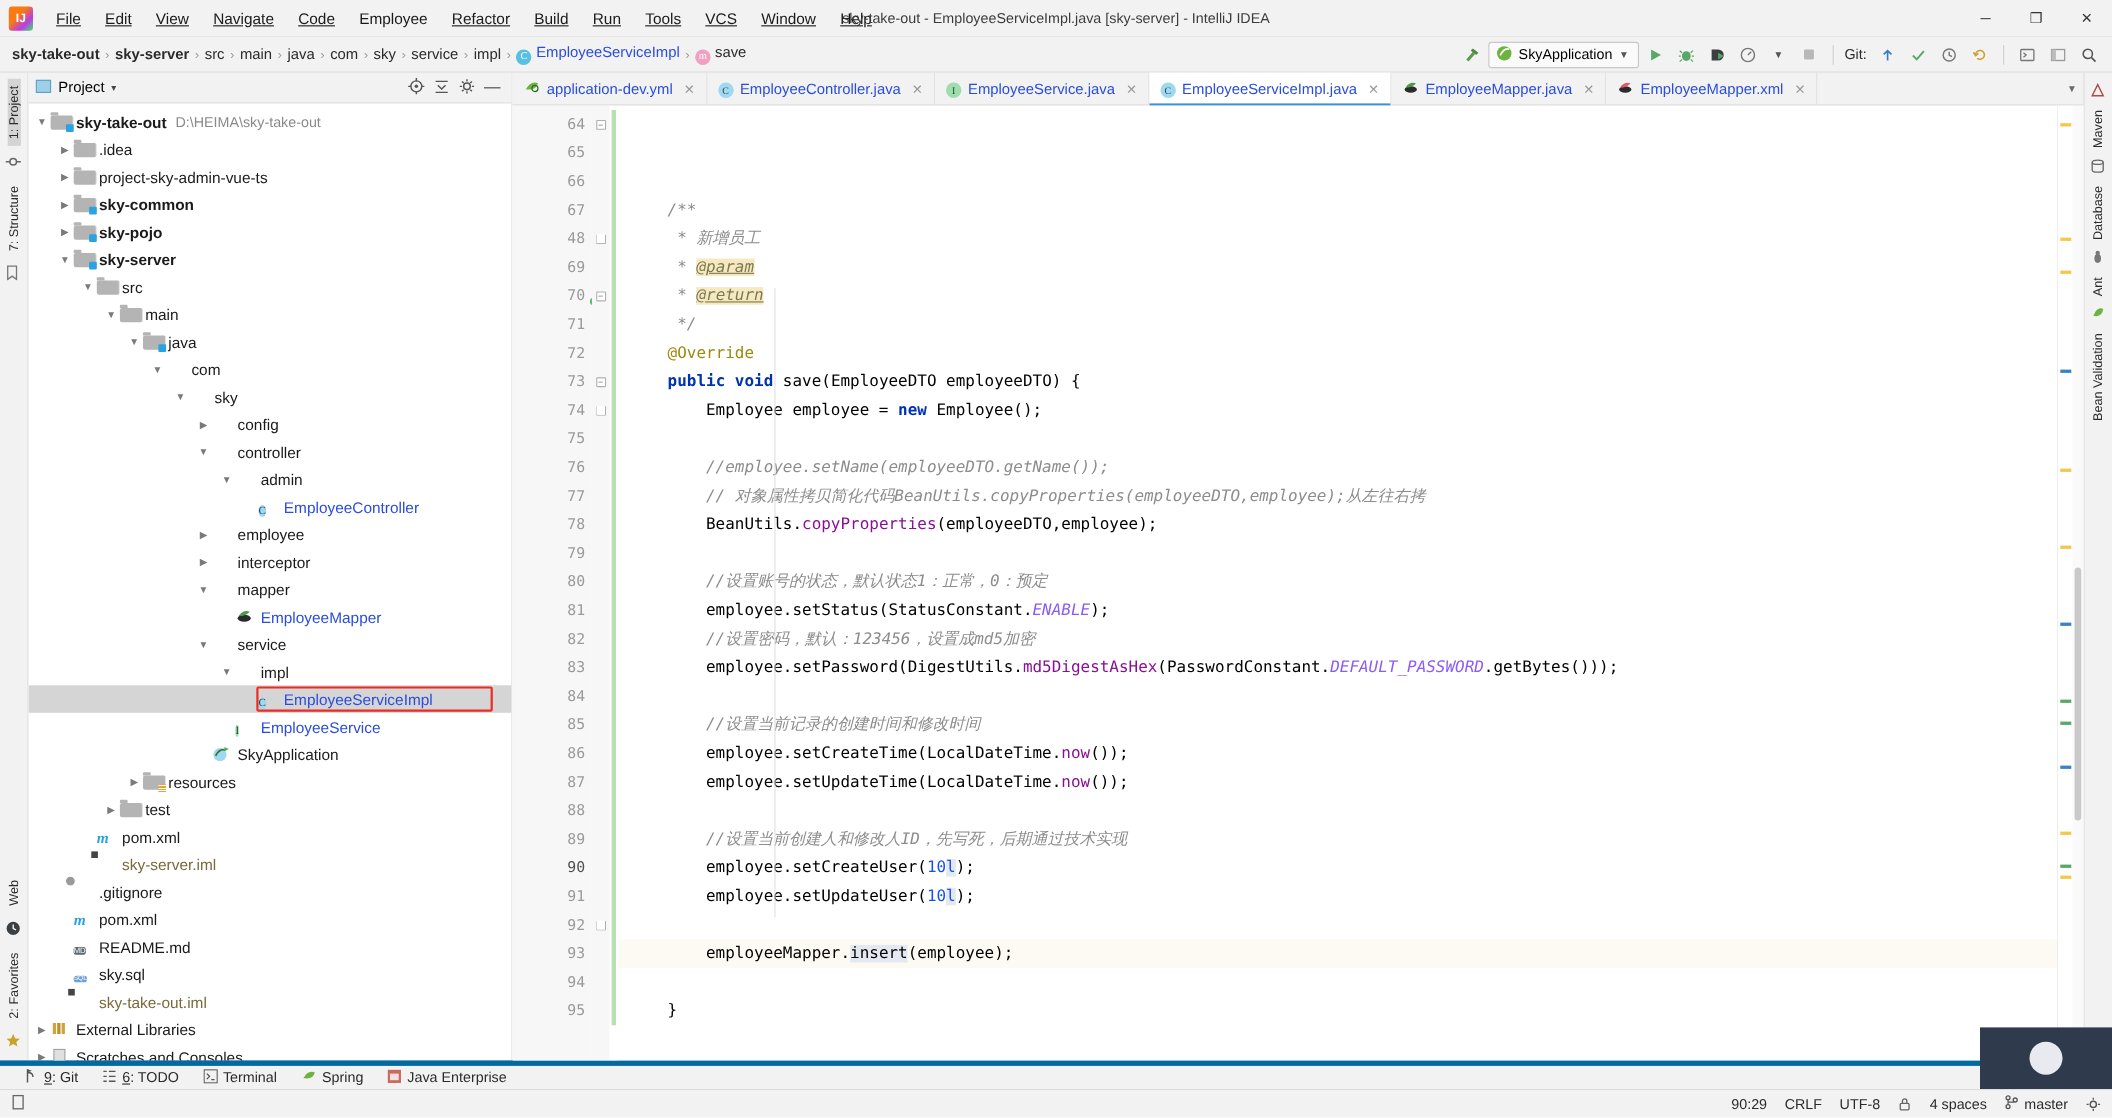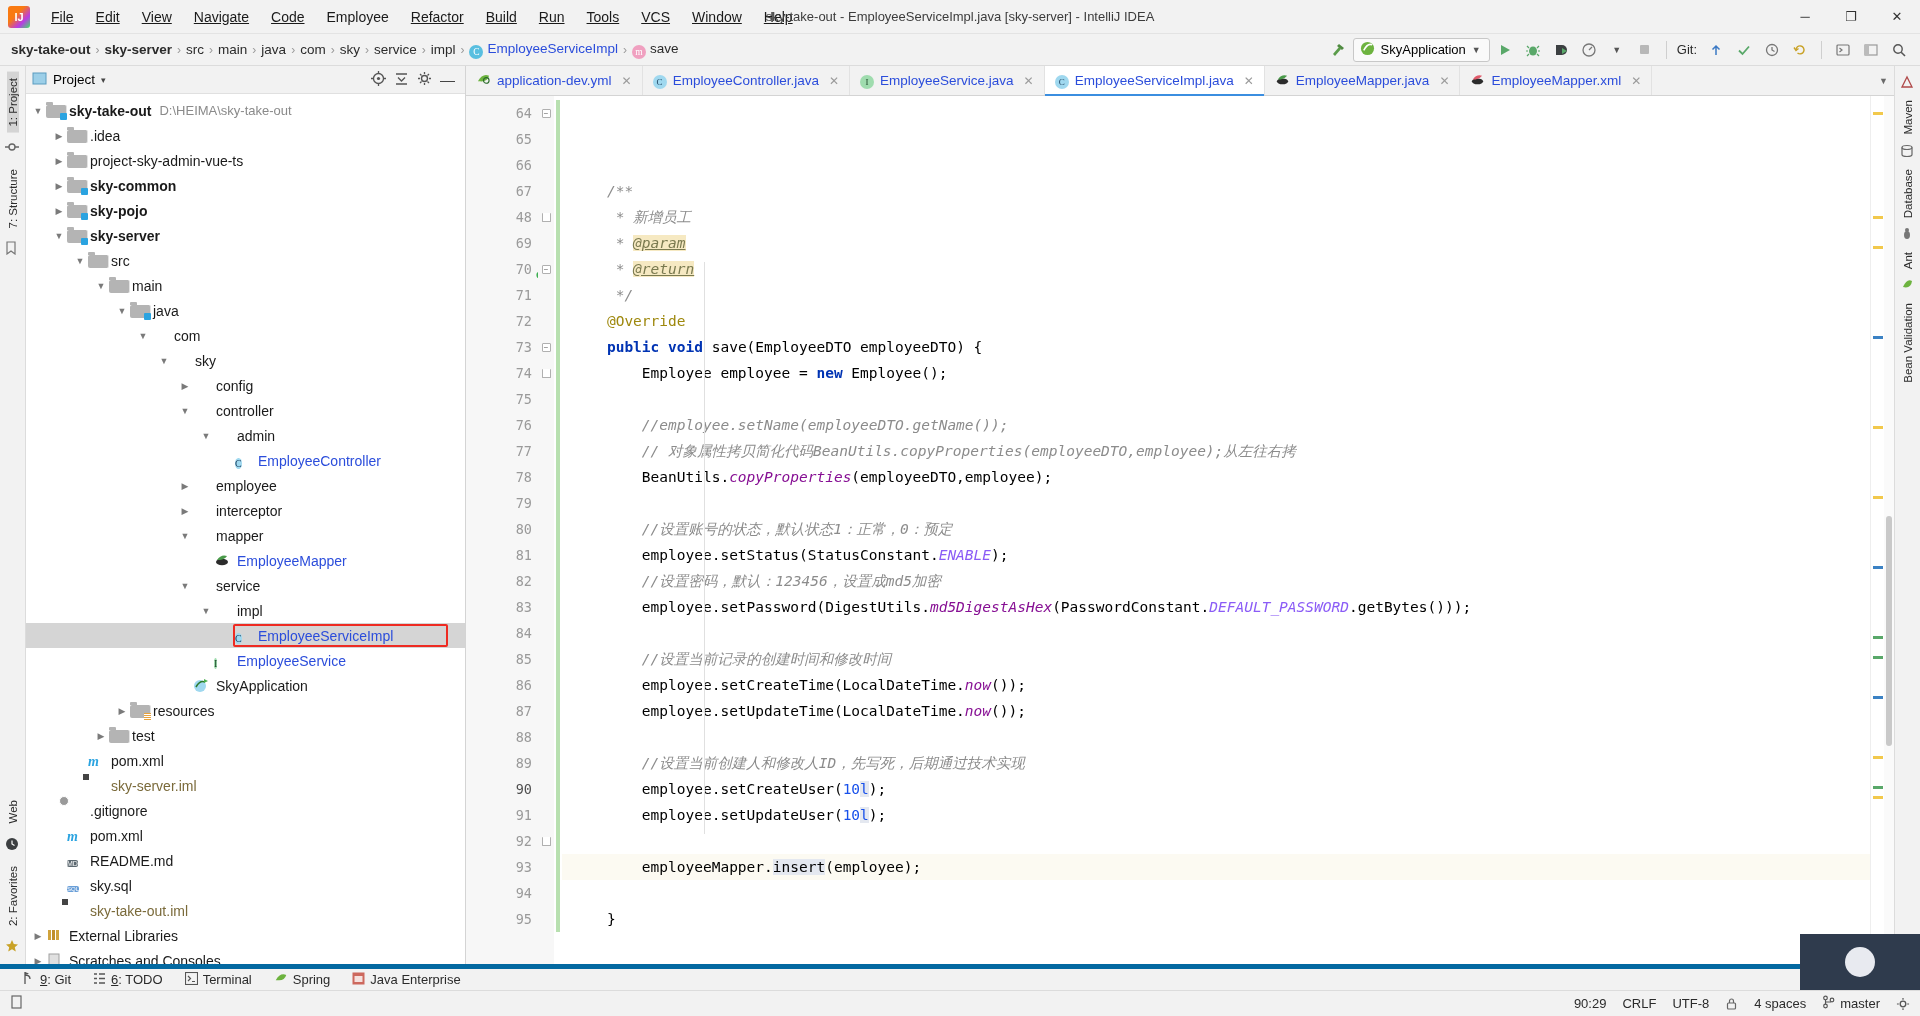--- a/index.html
+++ b/index.html
@@ -157,21 +157,21 @@
     font-size: 14.5px; line-height: 26px; white-space: pre; overflow:hidden; color:#000;
   }
   .cl { height:26px; padding-left: 10px; }
   .cl.hl { background:#fcfaf2; }
   .kw { color:#0033b3; font-weight:bold; }
   .cmt { color:#8c8c8c; font-style:italic; }
   .jdoc { color:#8c8c8c; font-style:italic; }
   .jtag { color:#7a7a50; font-style:italic; text-decoration:underline; background:#f6e9c2; }
   .num { color:#1750eb; }
   .anno { color:#9e880d; }
-  .stat { color:#871094; font-style:italic; }
+  .stat { color:#871094; }
   .statp { color:#8b5cf6; font-style:italic; }
   .ident-hl { background:#e4e8f0; }
   .guide { position:absolute; width:1px; background:#e0e0e0; }
 
   
   .stripe { width: 14px; flex:none; background:#fff; position:relative; border-left:1px solid #eee;}
   .stripe .m { position:absolute; left:2px; width:10px; height:3px; }
 
   
   .scrollbar { width: 10px; background:#fafafa; position:relative; flex:none;}

